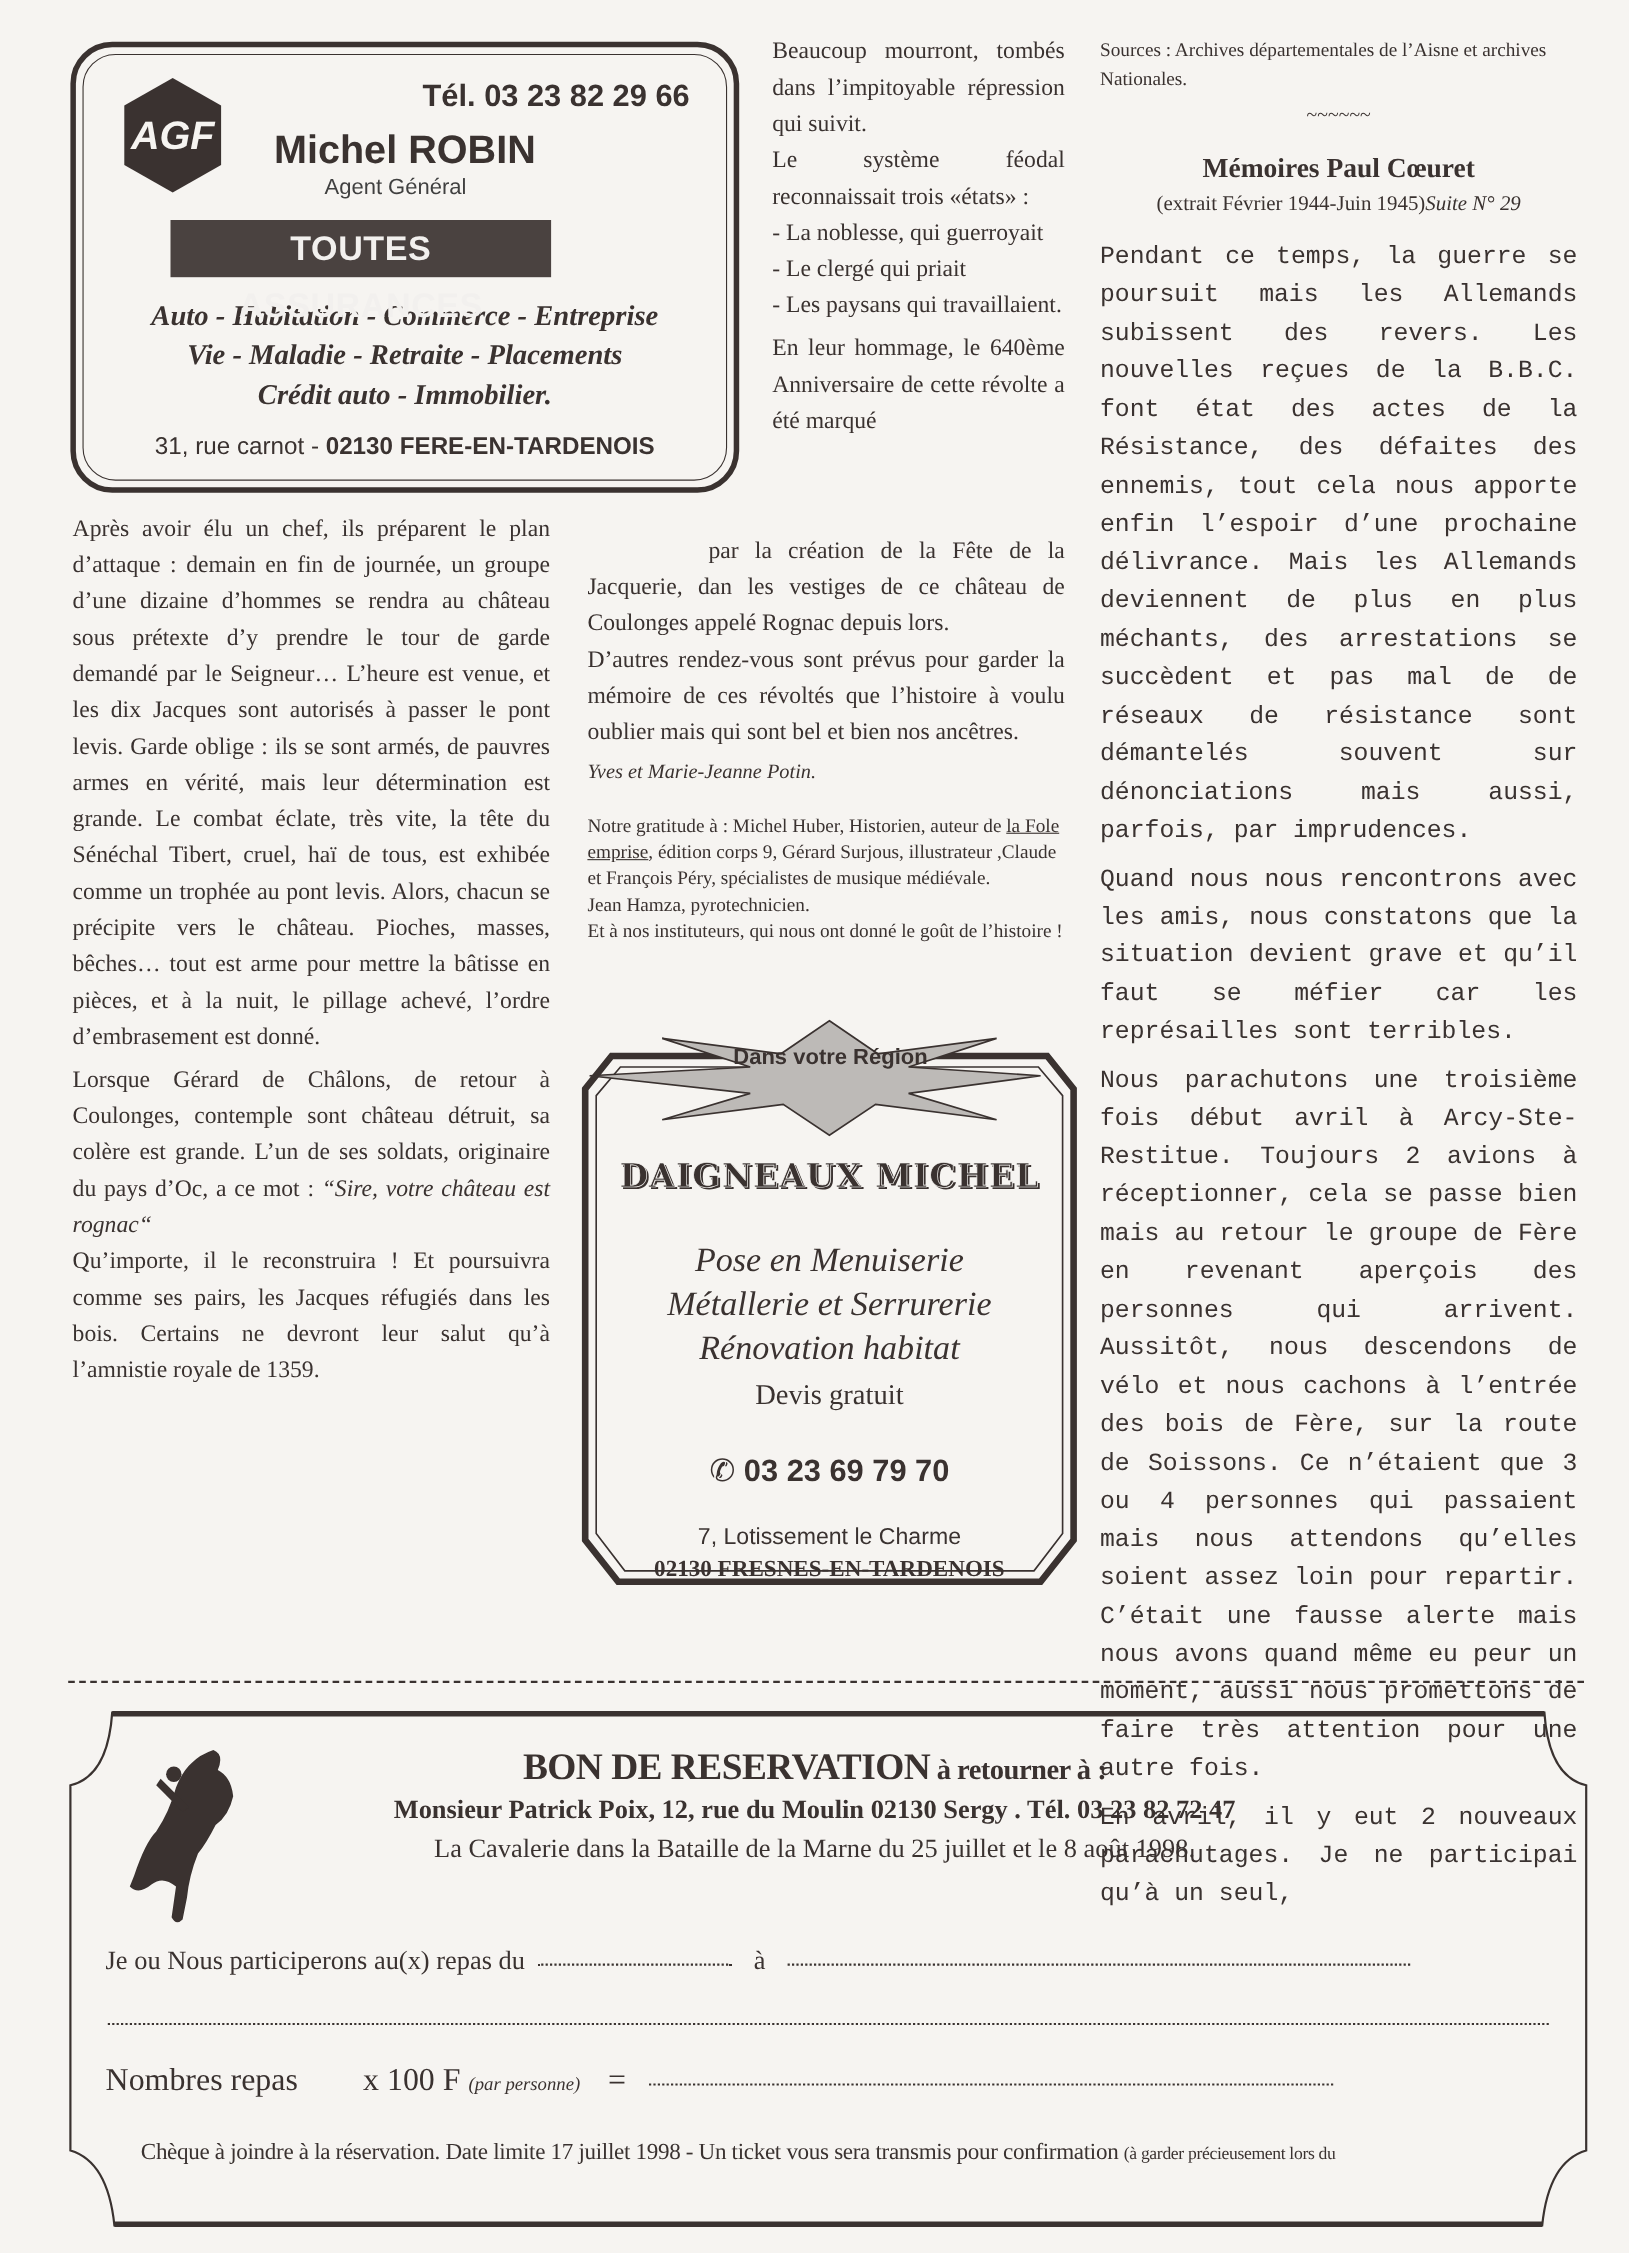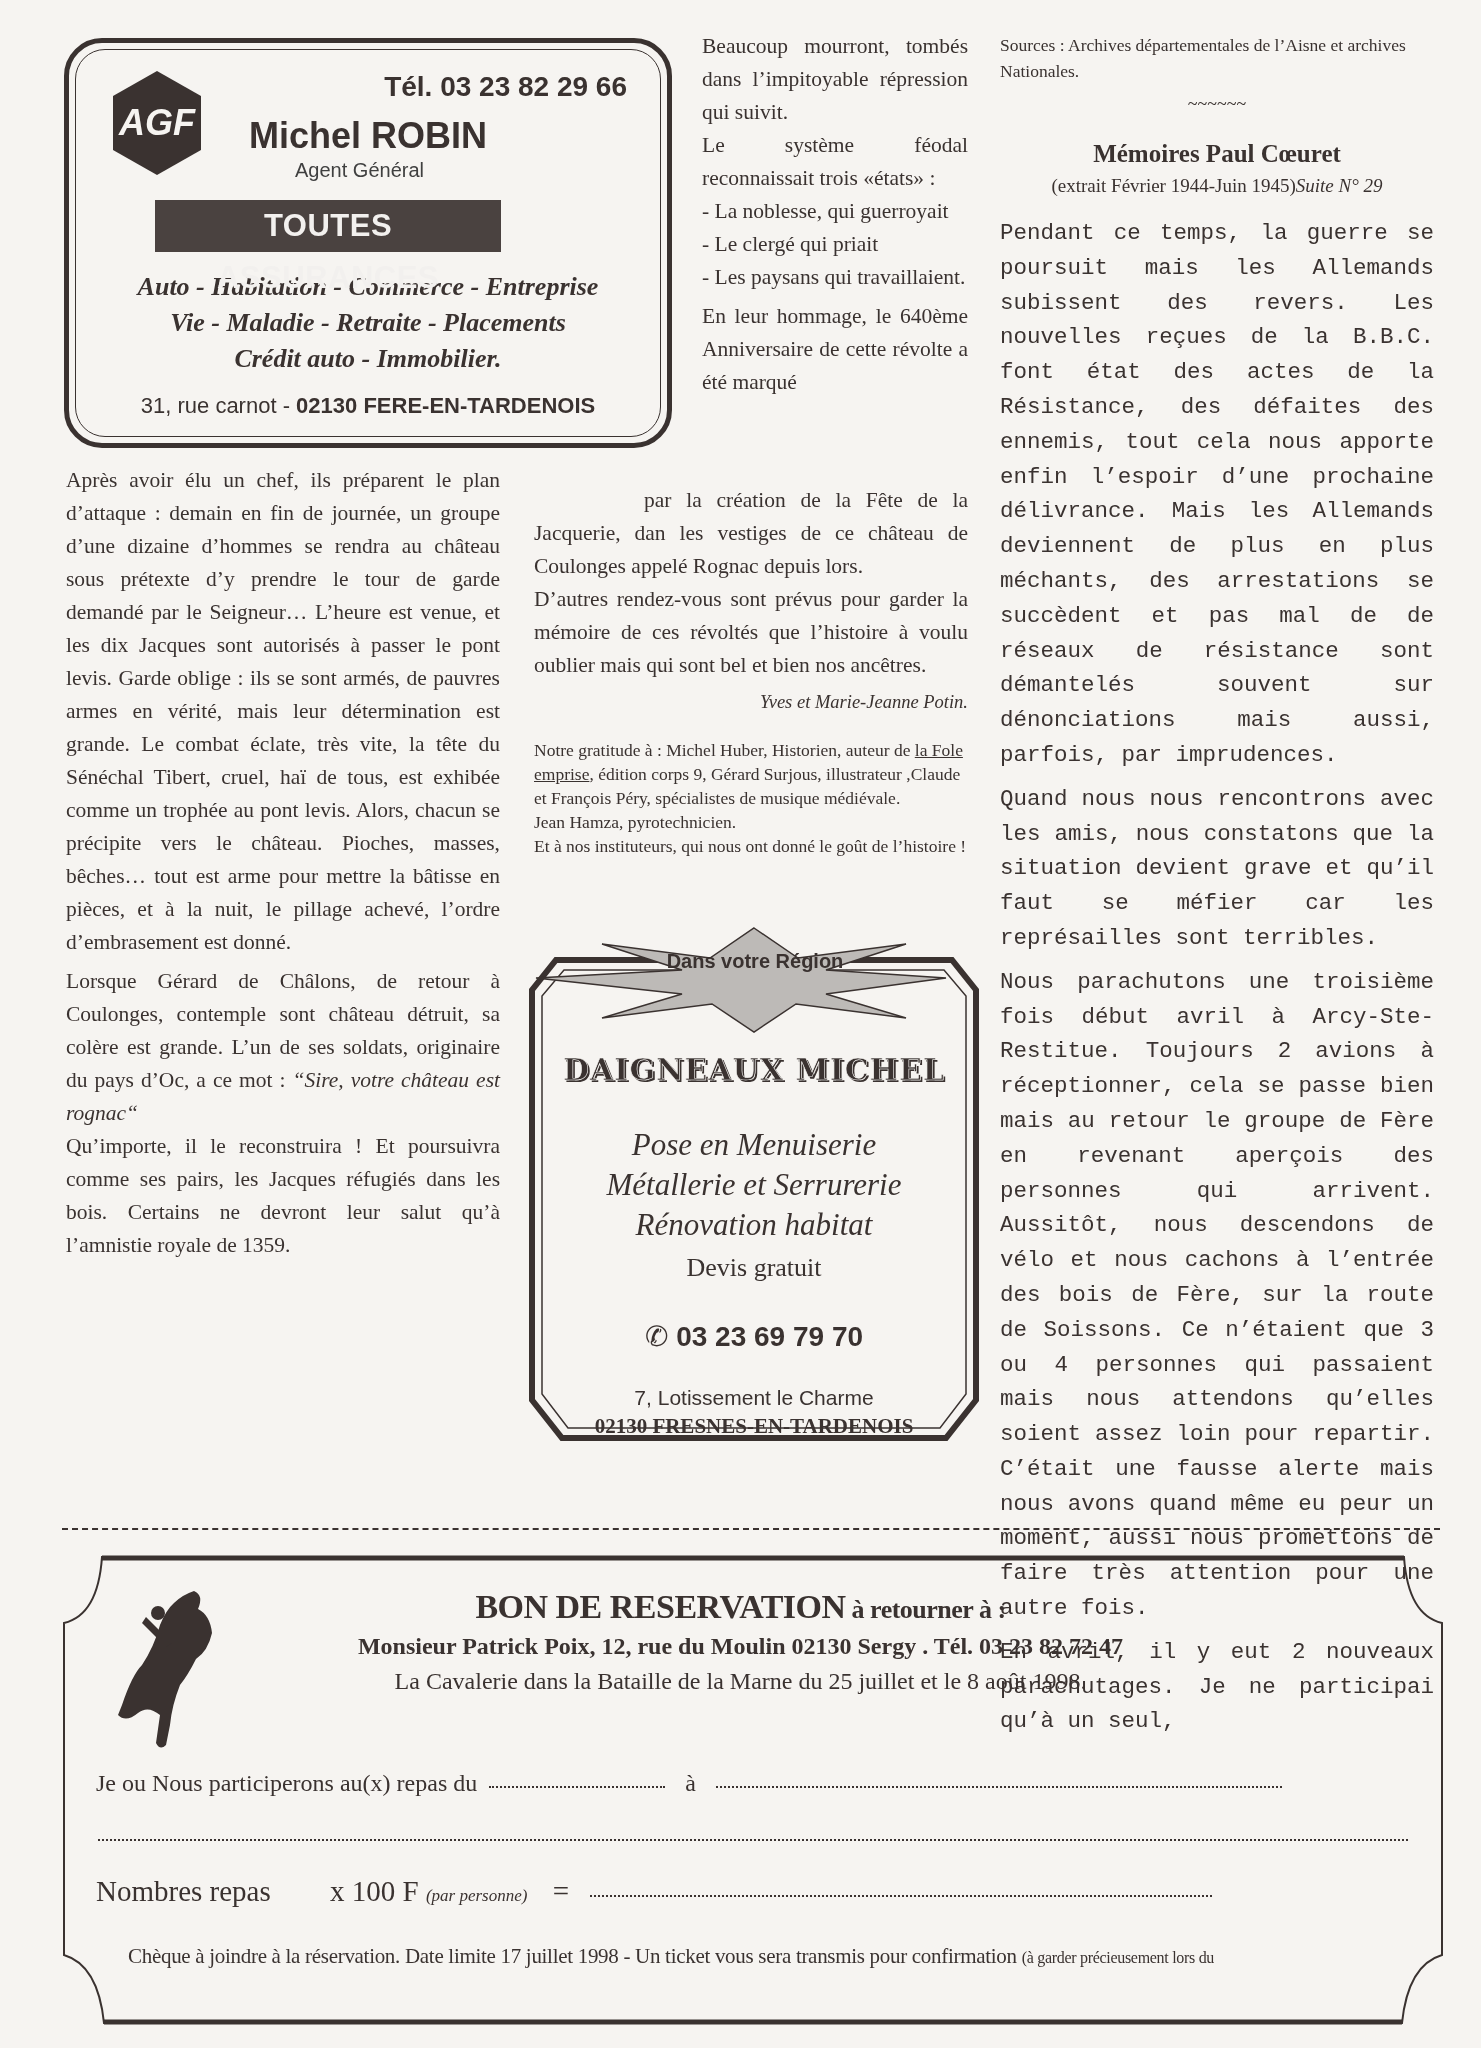--- a/index.html
+++ b/index.html
@@ -37,21 +37,21 @@
 
   
   .col { font-size:21.5px; line-height:33px; }
   #col1 { left:66px; top:464px; width:434px; }
   #col1 p { margin-bottom:6px; }
   #col2-top { left:702px; top:30px; width:266px; }
   #col2-main { left:534px; top:484px; width:434px; }
   #col3 { left:1000px; top:216px; width:434px; font-size:22.5px; line-height:34.8px;font-family:Liberation Mono, monospace; }
   #col3 p { margin-bottom:9px; }
 
-  #signature { left:534px; top:692px; width:434px; text-align:right; font-style:italic; font-size:18.5px; }
+  #signature { left:534px; top:692px; width:434px; font-style:italic; font-size:18.5px; }
   #thanks { left:534px; top:738px; width:434px; font-size:17.5px; line-height:24px; }
   #thanks .u { text-decoration:underline; }
 
   
   #dm-ad { left:526px; top:920px; width:456px; height:525px; }
   #dm-name { top:1052px; left:526px; width:456px; text-align:center; font-family:"DejaVu Serif",serif; font-weight:bold; font-size:30px; letter-spacing:1px; color:#3a3230; text-shadow:2px 2px 0 #3a3230; -webkit-text-stroke:0.6px #f6f4f1; }
   #dm-services { top:1125px; left:526px; width:456px; text-align:center; font-style:italic; font-size:31px; line-height:40px; color:#3a3230; }
   #dm-devis { top:1253px; left:526px; width:456px; text-align:center; font-size:26px; }
   #dm-phone { top:1320px; left:526px; width:456px; text-align:center; font-size:28px; font-weight:bold; }
   #dm-addr1 { top:1386px; left:526px; width:456px; text-align:center; font-size:21px; }

